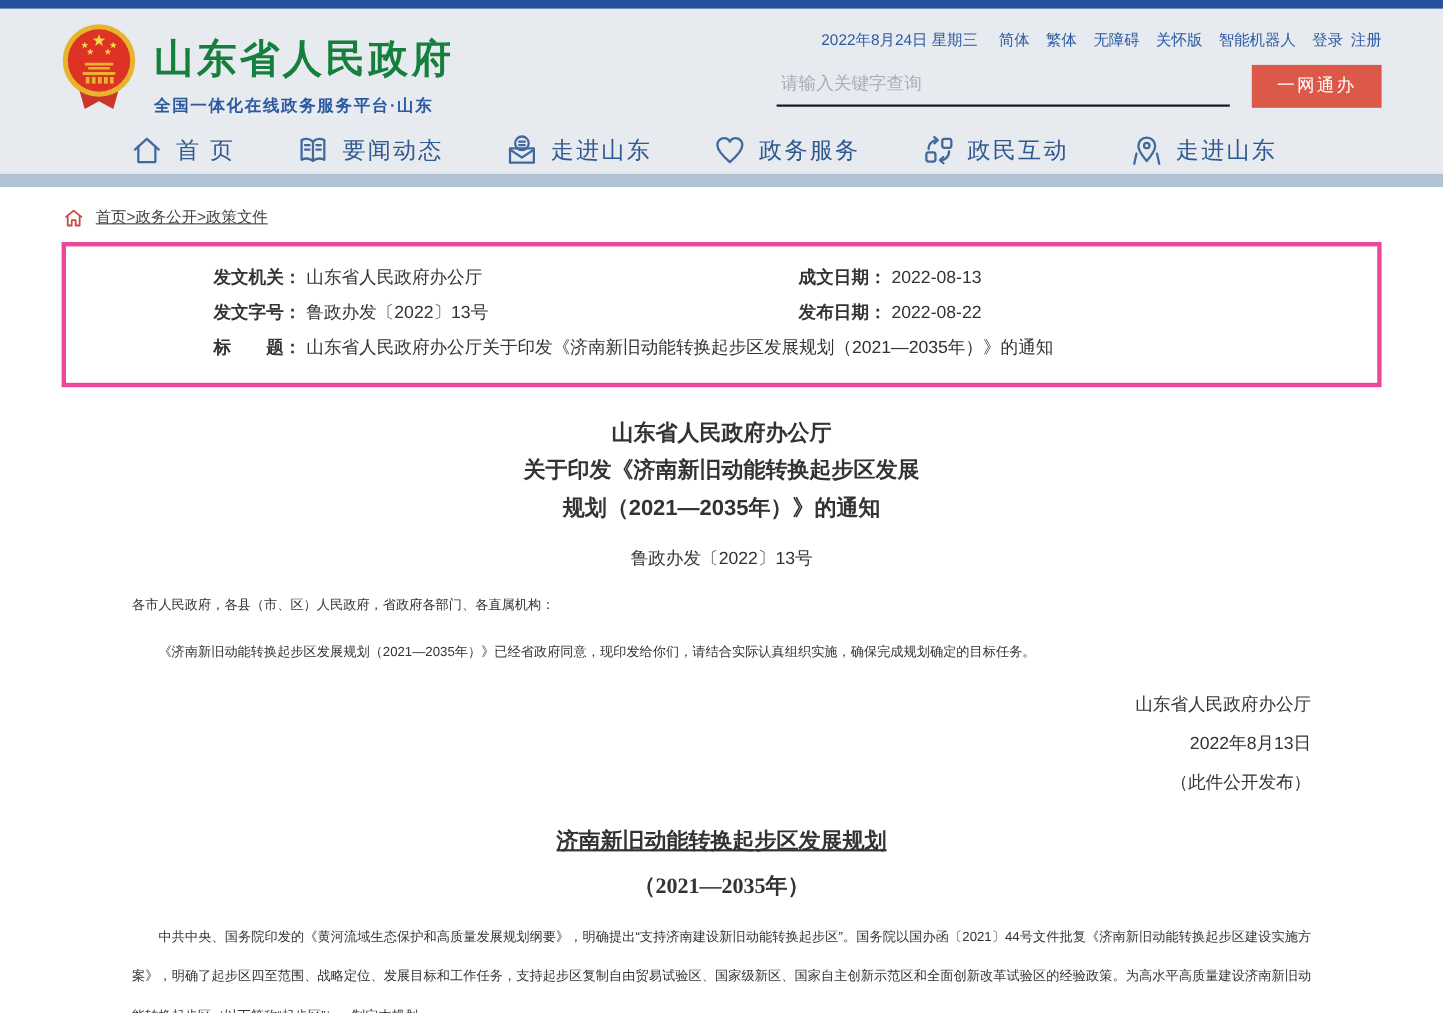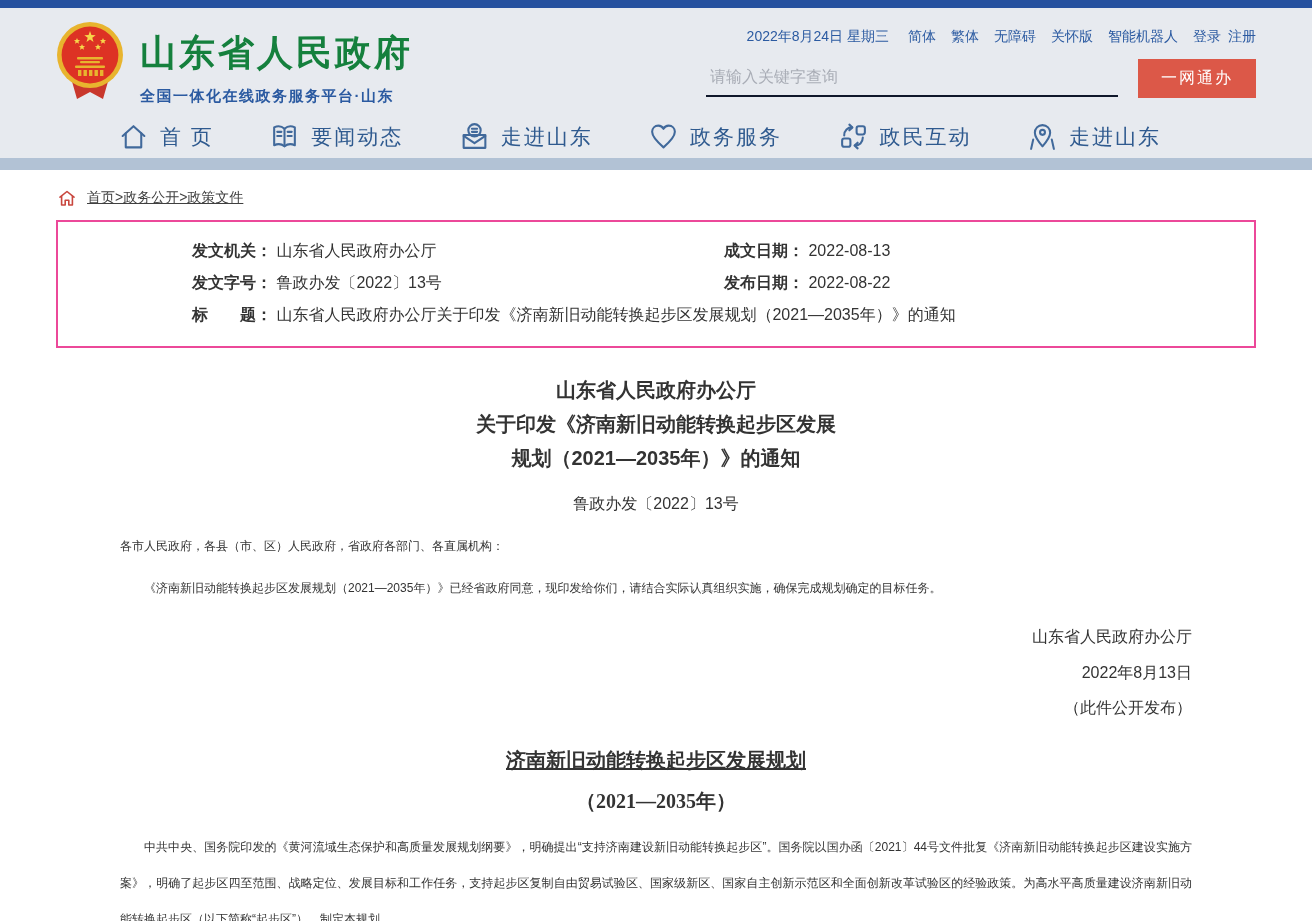--- a/index.html
+++ b/index.html
@@ -46,21 +46,21 @@
   .strip { height:12px; background:#b2c2d5; }
 
   .content { width:1200px; margin:0 auto; }
 
   
   .breadcrumb { display:flex; align-items:center; gap:11px; padding:19px 0 13px 2px;
                 font-size:14px; color:#4a4a4a; }
   .breadcrumb-path { cursor:pointer; color:#404040;text-decoration:underline; }
 
   
-  .doc-info { border:2px solid #ec4899; padding:13px 0 15px; font-size:16px; }
+  .doc-info { border:4px solid #ec4899; padding:13px 0 15px; font-size:16px; }
   .info-grid { display:grid; grid-template-columns:666px 1fr; }
   .info-cell { padding:7px 0; line-height:18px; }
   .info-cell.colL { padding-left:134px; }
   .info-cell.full { grid-column:1 / -1; padding-left:134px; }
   .info-label { font-weight:bold; color:#333; }
   .info-value { color:#333; }
 
   
   .article { padding:0 64px; }
   .art-title { text-align:center; font-size:20px; font-weight:bold; line-height:34px; margin-top:25px; color:#333; }

